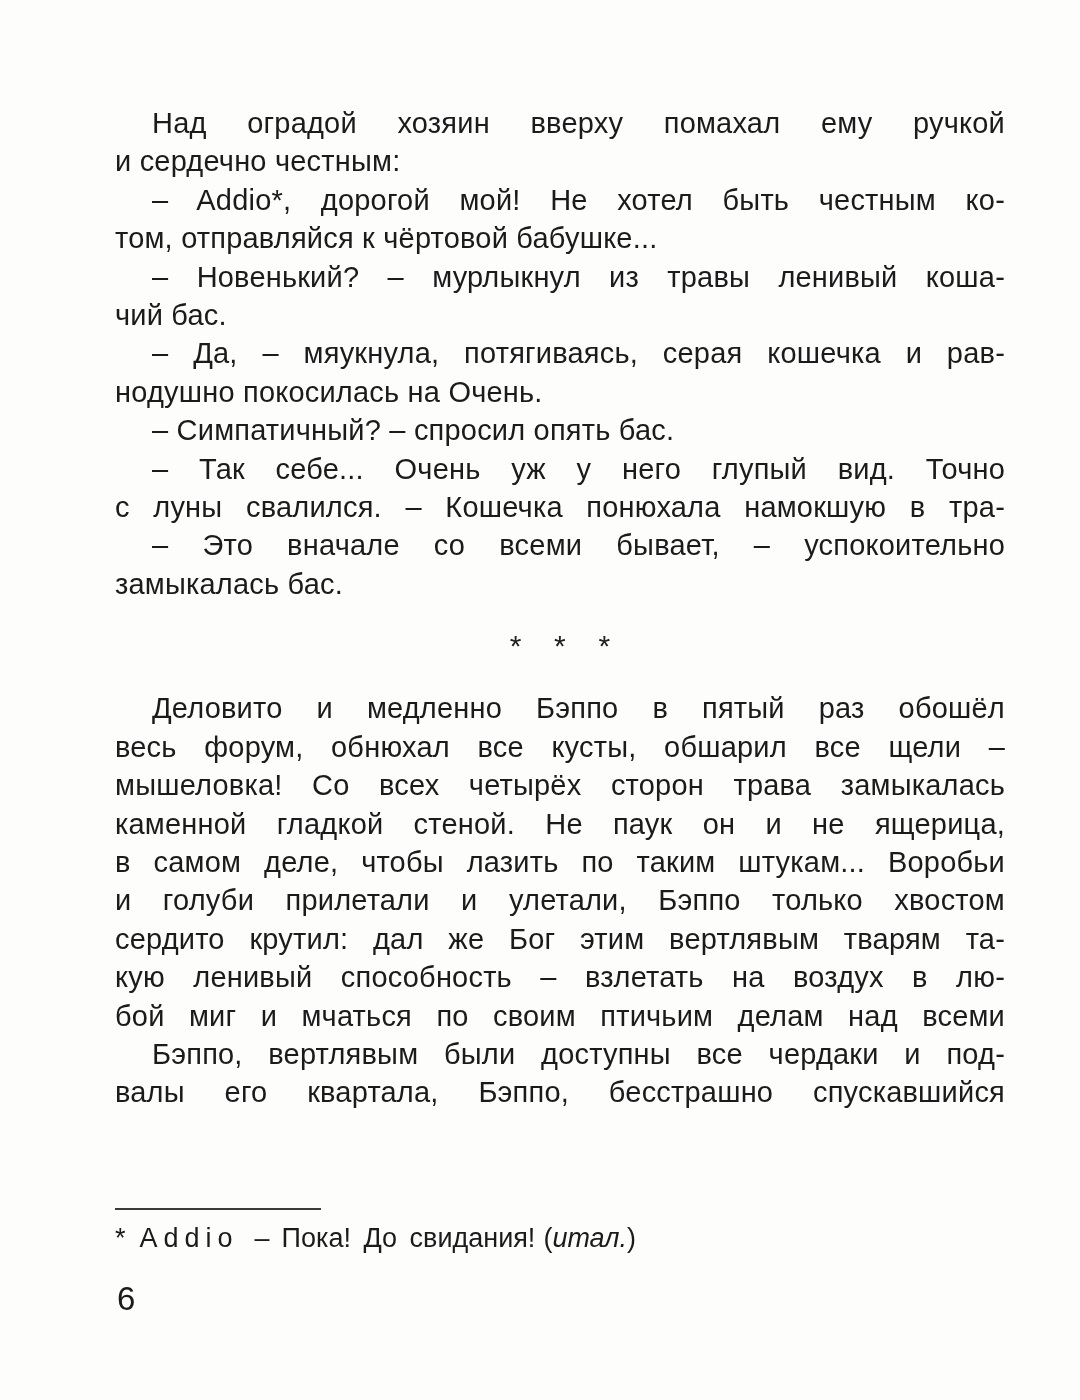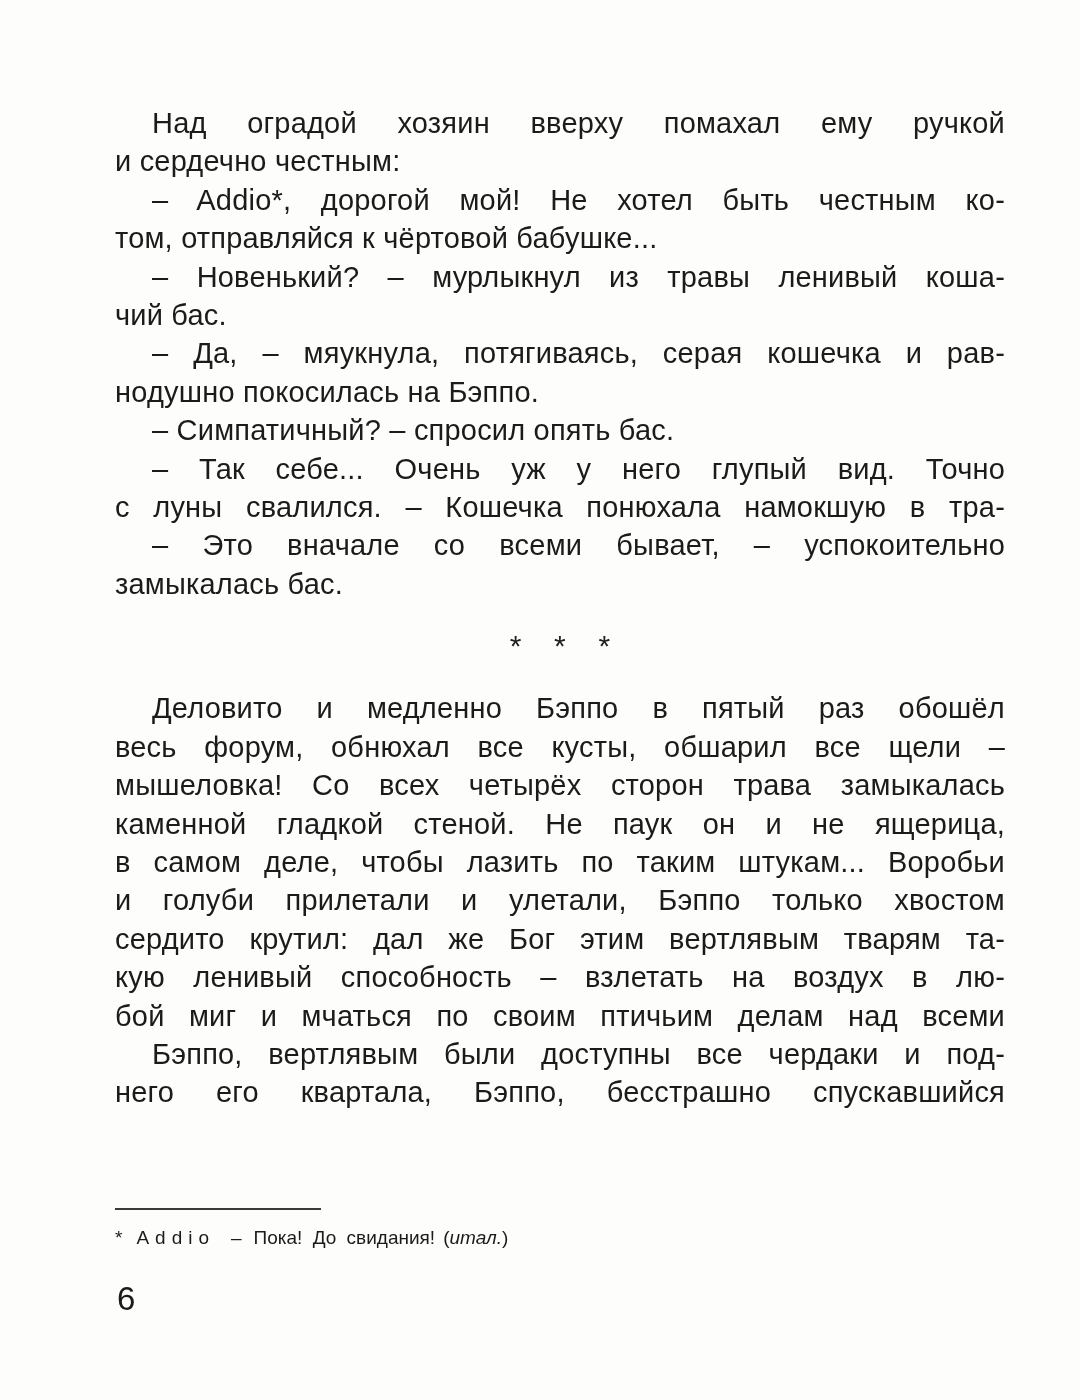--- a/index.html
+++ b/index.html
@@ -57,21 +57,21 @@
     left: 115px;
     top: 1208px;
     width: 206px;
     border-top: 2px solid #3a3a3a;
   }
   .footnote {
     position: absolute;
     left: 115px;
     top: 1220px;
     width: 890px;
-    font-size: 19px;
+    font-size: 27px;
     line-height: 36px;
     color: #1b1b1b;
   }
   .footnote .marker {
     margin-right: 14px;
   }
   .footnote .term {
     letter-spacing: 6px;
     margin-right: 16px;
   }
@@ -101,41 +101,41 @@
   <div class="text-column">
 
     <div class="block">
         <div class="line indent just">Над оградой хозяин вверху помахал ему ручкой</div>
         <div class="line">и сердечно честным:</div>
         <div class="line indent just">– Addio*, дорогой мой! Не хотел быть честным ко-</div>
         <div class="line">том, отправляйся к чёртовой бабушке...</div>
         <div class="line indent just">– Новенький? – мурлыкнул из травы ленивый коша-</div>
         <div class="line">чий бас.</div>
         <div class="line indent just">– Да, – мяукнула, потягиваясь, серая кошечка и рав-</div>
-        <div class="line">нодушно покосилась на Бэппо.</div>
+        <div class="line">нодушно покосилась на Очень.</div>
         <div class="line indent">– Симпатичный? – спросил опять бас.</div>
         <div class="line indent just">– Так себе... Очень уж у него глупый вид. Точно</div>
         <div class="line just">с луны свалился. – Кошечка понюхала намокшую в тра-</div>
         <div class="line indent just">– Это вначале со всеми бывает, – успокоительно</div>
         <div class="line">замыкалась бас.</div>
       </div>
       <div class="separator">* * *</div>
 
   <div class="block">
         <div class="line indent just">Деловито и медленно Бэппо в пятый раз обошёл</div>
         <div class="line just">весь форум, обнюхал все кусты, обшарил все щели –</div>
         <div class="line just">мышеловка! Со всех четырёх сторон трава замыкалась</div>
         <div class="line just">каменной гладкой стеной. Не паук он и не ящерица,</div>
         <div class="line just">в самом деле, чтобы лазить по таким штукам... Воробьи</div>
         <div class="line just">и голуби прилетали и улетали, Бэппо только хвостом</div>
         <div class="line just">сердито крутил: дал же Бог этим вертлявым тварям та-</div>
         <div class="line just">кую ленивый способность – взлетать на воздух в лю-</div>
         <div class="line just">бой миг и мчаться по своим птичьим делам над всеми</div>
         <div class="line indent just">Бэппо, вертлявым были доступны все чердаки и под-</div>
-        <div class="line just">него его квартала, Бэппо, бесстрашно спускавшийся</div>
+        <div class="line just">валы его квартала, Бэппо, бесстрашно спускавшийся</div>
       </div>
     </div>
 
   <div class="footnote-rule"></div>
 
   <div class="footnote">
     <span class="marker">*</span><span class="term">Addio</span><span class="dash">–</span><span class="translation">Пока! До свидания!</span><span><span>(</span><span class="ital">итал.</span><span>)</span></span>
   </div>
 
   <div class="page-number">6</div>

